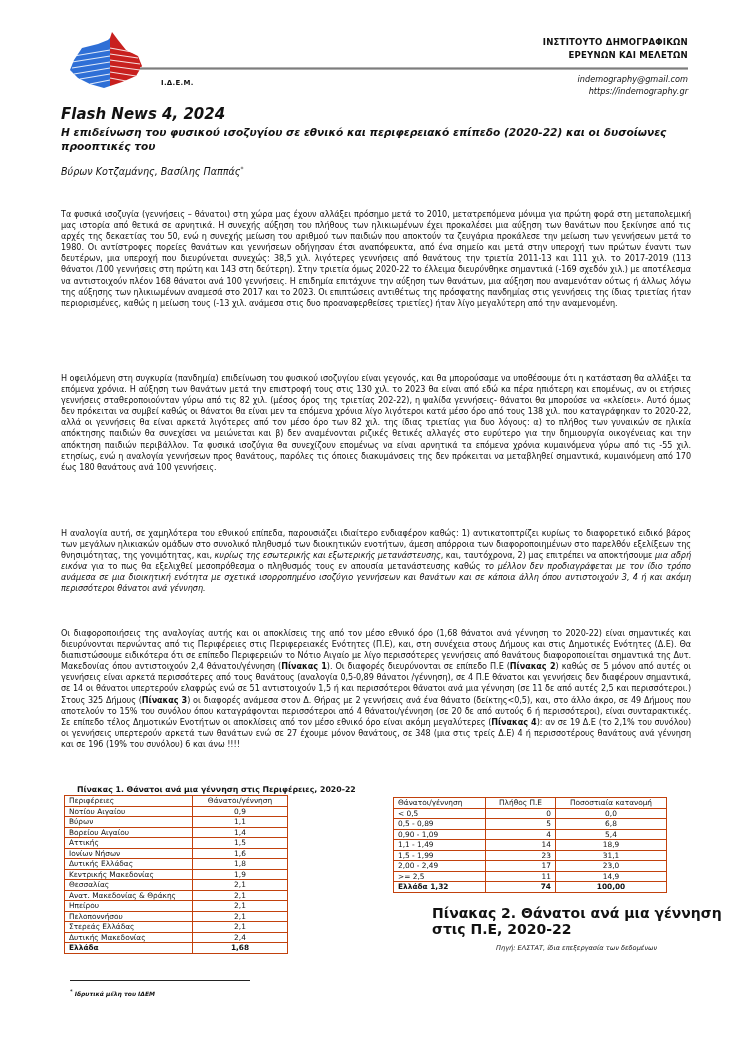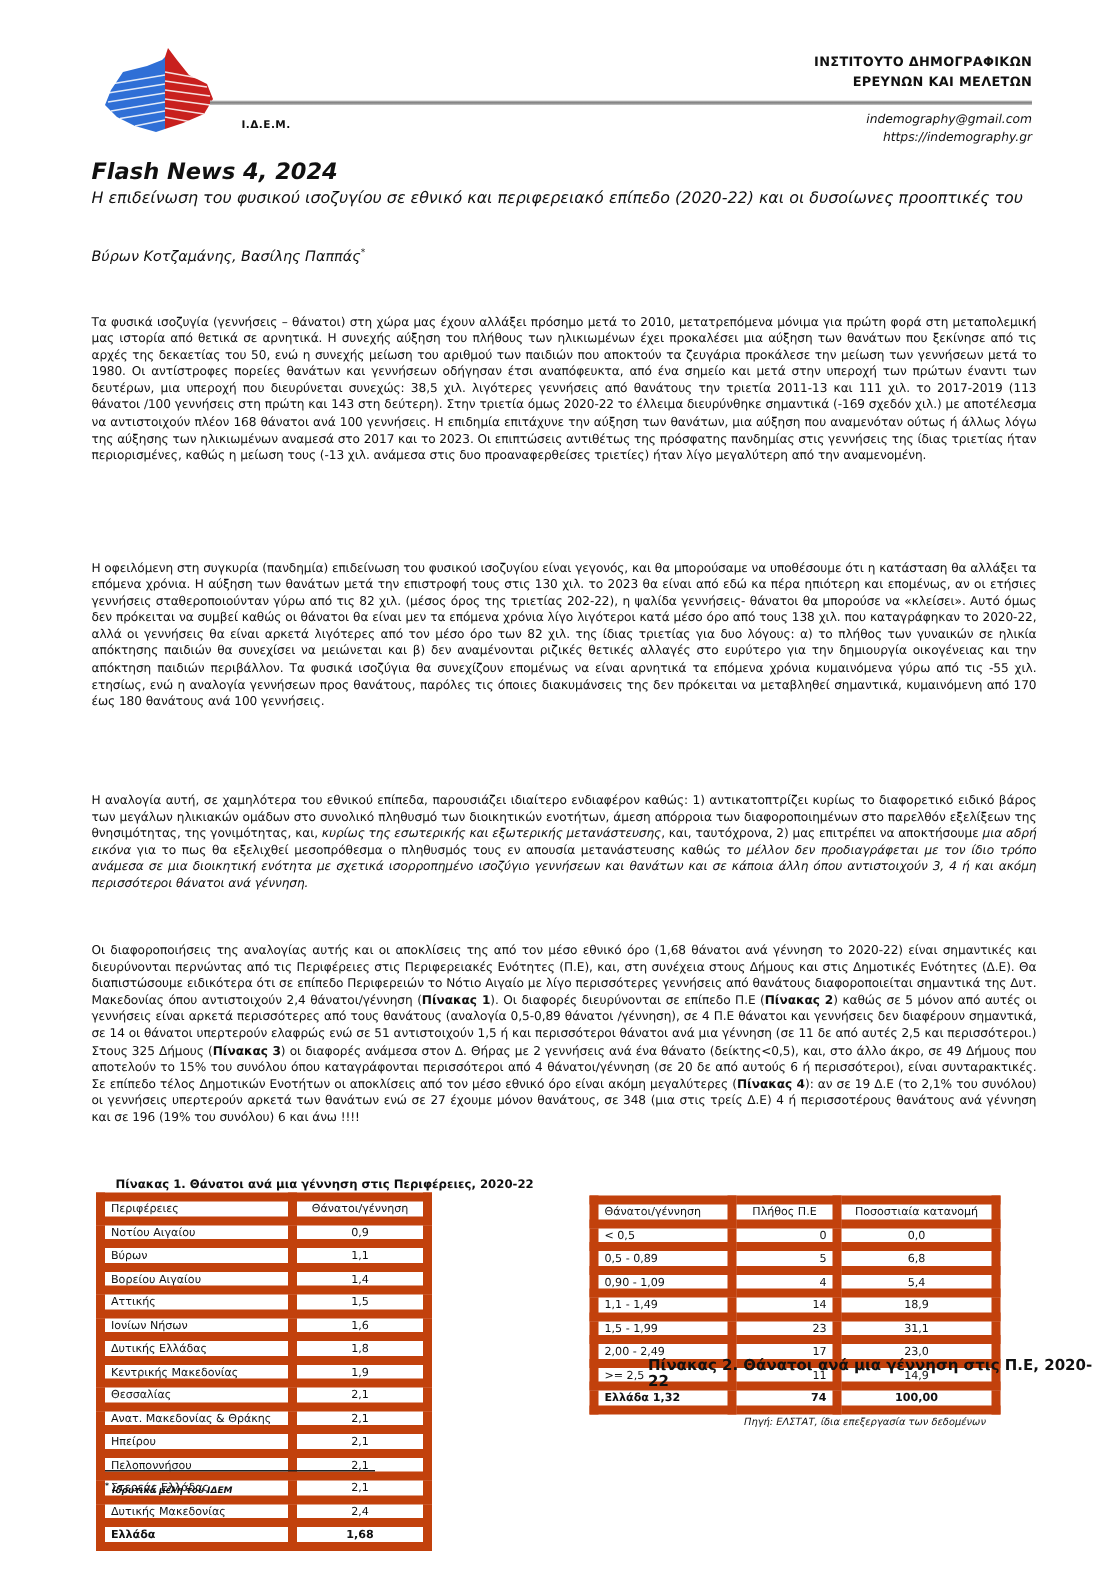--- a/index.html
+++ b/index.html
@@ -7,45 +7,45 @@
   body { font-family: "DejaVu Sans", sans-serif; color: #111; position: relative; }
 
   .header { position: absolute; left: 0; top: 0; width: 742px; height: 110px; }
   .logo { position: absolute; left: 60px; top: 30px; width: 100px; height: 60px; }
   .logo-text { position: absolute; left: 117px; top: 79px; font-size: 7px; font-weight: bold; letter-spacing: 0.3px; margin-left: 44px; }
   .inst { position: absolute; right: 54px; top: 36px; text-align: right; font-size: 8.6px; font-weight: bold; line-height: 13px; letter-spacing: 0.2px; }
   .rule { position: absolute; left: 140px; top: 67px; width: 548px; height: 3px; background: linear-gradient(#c9c9c9, #7d7d7d, #c9c9c9); }
   .contact { position: absolute; right: 54px; top: 73px; text-align: right; font-size: 8.2px; font-style: italic; line-height: 12px; }
 
   .flash { position: absolute; left: 61px; top: 105px; font-size: 15px; font-weight: bold; font-style: italic; }
-  .title { position: absolute; left: 61px; top: 125px; width: 630px; font-size: 10.6px; font-weight: normal; font-style: italic; line-height: 14px; }
+  .title { position: absolute; left: 61px; top: 125px; width: 630px; font-size: 10.6px; font-weight: bold; font-style: italic; line-height: 14px; }
   .authors { position: absolute; left: 61px; top: 165px; font-size: 9.6px; font-style: italic; }
   .authors sup { font-size: 6px; }
 
   .body { position: absolute; left: 61px; width: 630px; font-size: 8.1px; line-height: 11.1px; text-align: justify; letter-spacing: -0.05px; margin-top: 26px; }
   .p1 { top: 183px; }
   .p2 { top: 347px; }
   .p3 { top: 502px; }
   .p4 { top: 602px; }
   .body b { font-weight: bold; }
   .body i { font-style: italic; }
 
   .t1cap { position: absolute; left: 64px; top: 785px; font-size: 7.8px; font-weight: bold; padding-left: 13px; }
   table { border-collapse: collapse; font-size: 7.4px; }
-  td, th { border: 6px solid #c2410c; height: 10.5px; padding: 0 4px; font-weight: normal; line-height: 9.5px; }
+  td, th { border: 1px solid #c2410c; height: 10.5px; padding: 0 4px; font-weight: normal; line-height: 9.5px; }
   .t1 { position: absolute; left: 64px; top: 795px; width: 224px; }
   .t1 .c1 { width: 128px; text-align: left; }
   .t1 .c2 { text-align: center; }
   .t1 tr.total td { font-weight: bold; }
   .t2 { position: absolute; left: 393px; top: 797px; width: 274px; }
   .t2 .c1 { width: 92px; text-align: left; }
   .t2 .c2 { width: 70px; text-align: right; }
   .t2 .c3 { text-align: center; }
   .t2 tr.total td { font-weight: bold; }
-  .t2cap { position: absolute; left: 393px; top: 905px; font-size: 10px; font-weight: bold; padding-left: 39px; }
+  .t2cap { position: absolute; left: 393px; top: 905px; font-size: 14px; font-weight: bold; padding-left: 39px; }
   .source { position: absolute; left: 496px; top: 944px; font-size: 6.6px; font-style: italic; }
 
   .fnrule { position: absolute; left: 70px; top: 980px; width: 180px; height: 1px; background: #222; }
   .footnote { position: absolute; left: 70px; top: 988px; font-size: 6px; font-style: italic; font-weight: bold; }
 </style>
 </head>
 <body>
 
 <div class="header">
   <svg class="logo" viewBox="0 0 100 60">

